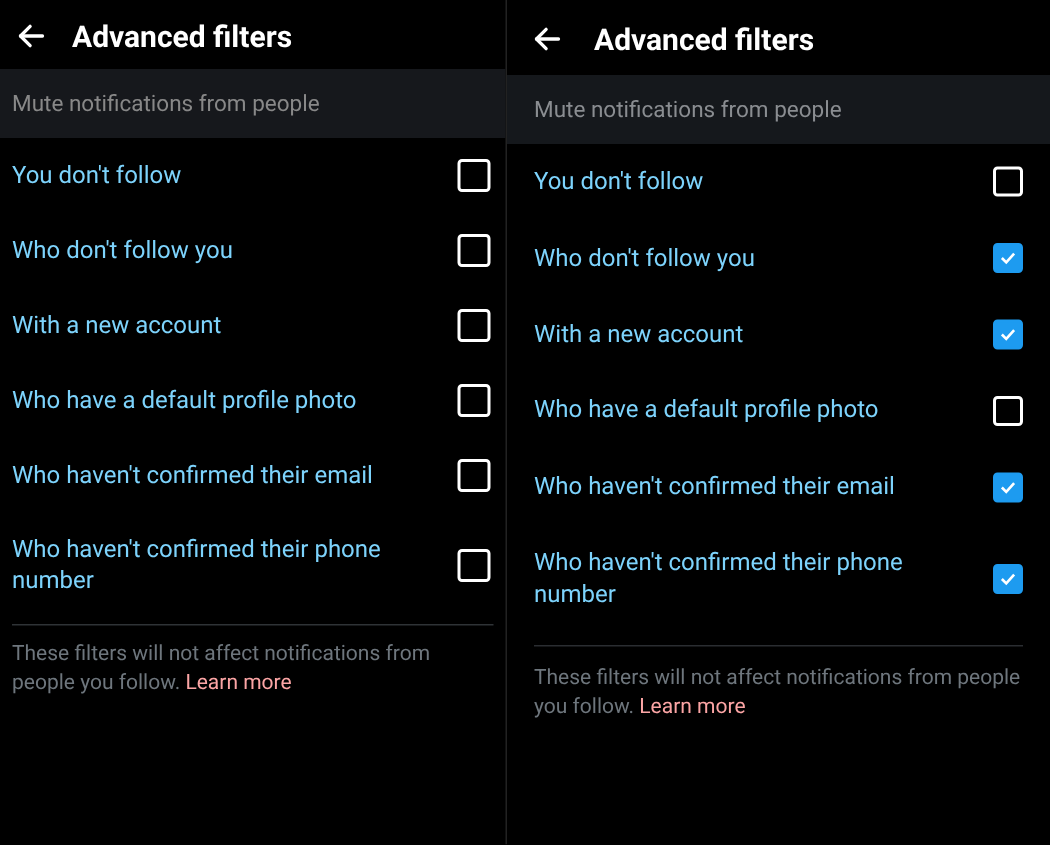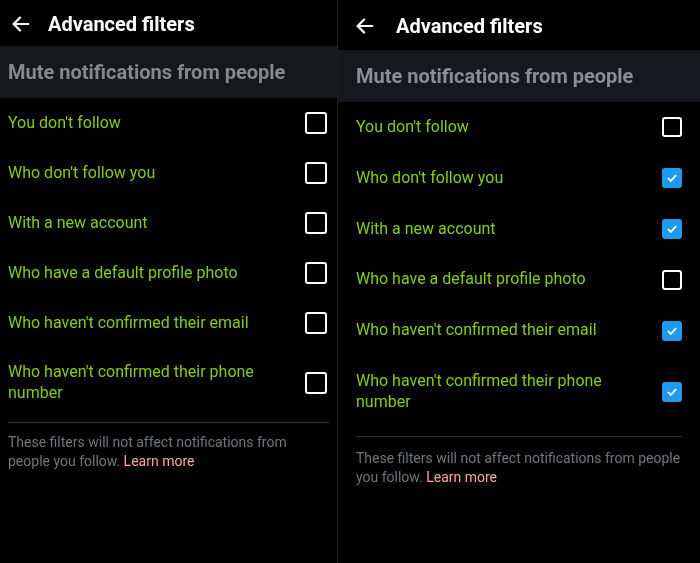--- a/index.html
+++ b/index.html
@@ -51,22 +51,22 @@
   }
   .back-icon svg { width: 22px; height: 22px; }
   .title {
     color: #fff;
     font-size: 20px;
     font-weight: 700;
   }
   .panel-right .title { font-size: 20px; }
   .section-header {
     color: #8b8b8b;
-    font-size: 20px;
-    font-weight: 700;
+    font-size: 15px;
+    font-weight: 400;
     padding: 12px 10px 12px 8px;
   }
   .panel-left .section-header {
     background: #16181c;
     color: #888;
     padding: 14px 8px 14px 8px;
   }
   .panel-right .section-header {
     background: #15181c;
     color: #8a8d91;
@@ -81,21 +81,21 @@
     align-items: center;
     justify-content: space-between;
     padding: 14px 10px 14px 8px;
     gap: 10px;
     cursor: pointer;
   }
   .panel-right .item {
     padding: 15px 18px 15px 18px;
   }
   .item-label {
-    color: #84cc16;
+    color: #7dd3fc;
     font-size: 16px;
     line-height: 1.3;
     flex: 1;
   }
   .panel-right .item-label { font-size: 16px; }
   .checkbox {
     width: 22px;
     height: 22px;
     border: 2px solid #fff;
     border-radius: 3px;

